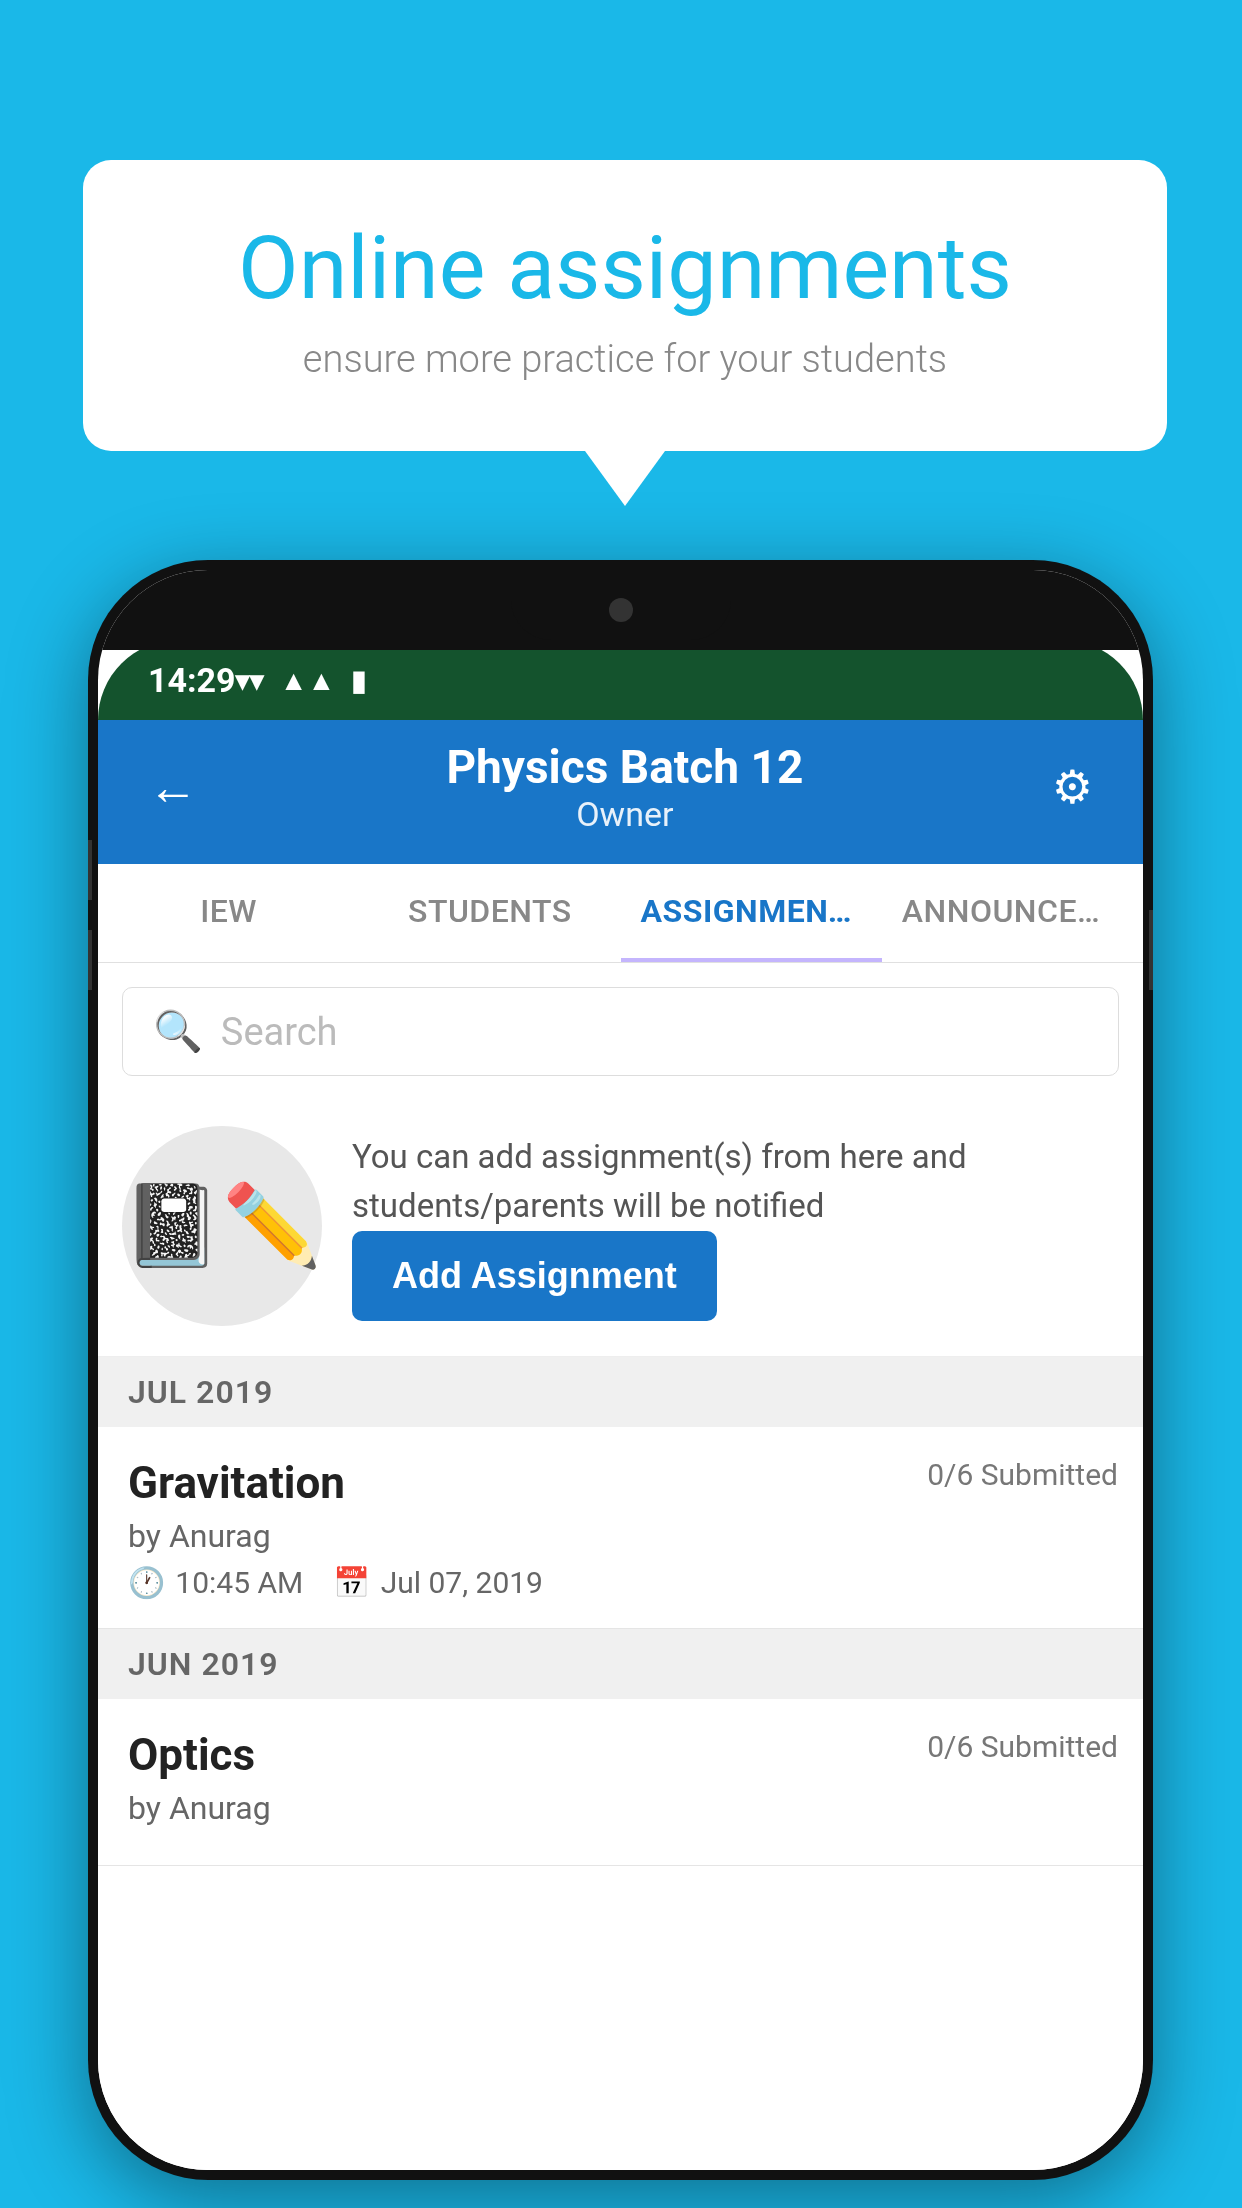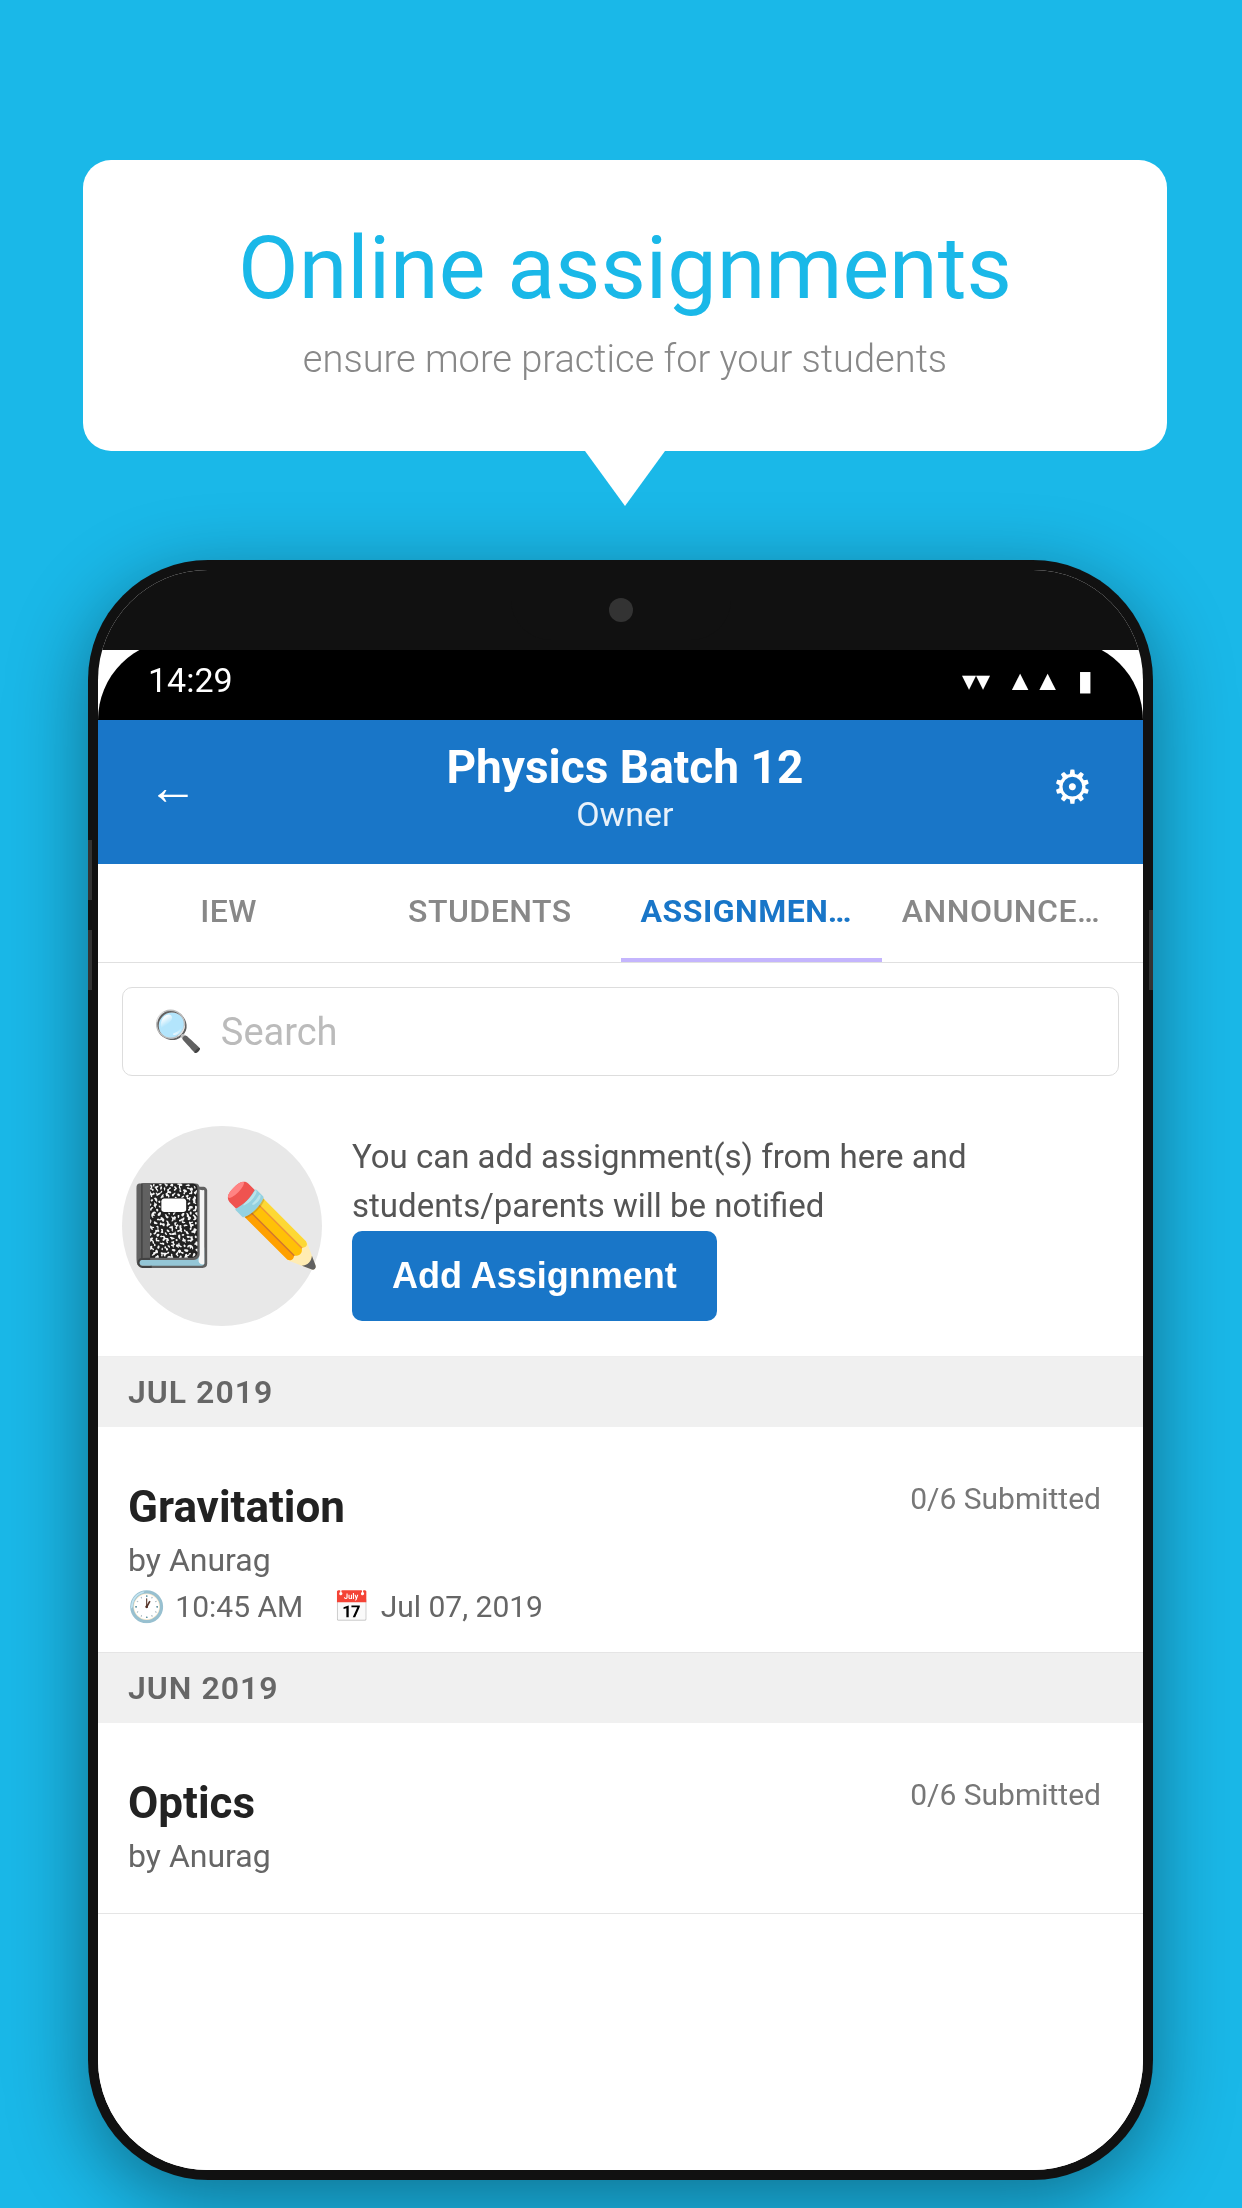--- a/index.html
+++ b/index.html
@@ -99,29 +99,28 @@
       left: 10px;
       right: 10px;
       bottom: 10px;
       background: white;
       border-radius: 110px;
       overflow: hidden;
     }
 
     
     .status-bar {
-      background: #000000;
+      background: #14532d;
       height: 80px;
       display: flex;
       align-items: center;
-      justify-content: space-between;
       padding: 0 50px;
       color: white;
       font-size: 34px;
-      font-weight: 400;
+      font-weight: 700;
       border-radius: 110px 110px 0 0;
     }
     .status-bar-right {
       display: flex;
       align-items: center;
       gap: 16px;
     }
     .wifi-icon, .signal-icon, .battery-icon {
       font-size: 28px;
     }
@@ -256,24 +255,23 @@
       background: #f0f0f0;
       padding: 16px 30px;
       font-size: 32px;
       color: #666;
       font-weight: 600;
       letter-spacing: 1px;
     }
 
     
     .assignment-item {
-      padding: 30px 42px 28px 30px;
+      padding: 30px 25px 28px 30px;
       border-bottom: 1px solid #e5e5e5;
       background: white;
-      margin-top: 24px;
     }
     .assignment-top-row {
       display: flex;
       justify-content: space-between;
       align-items: flex-start;
       margin-bottom: 8px;
     }
     .assignment-title {
       font-size: 44px;
       font-weight: 700;

